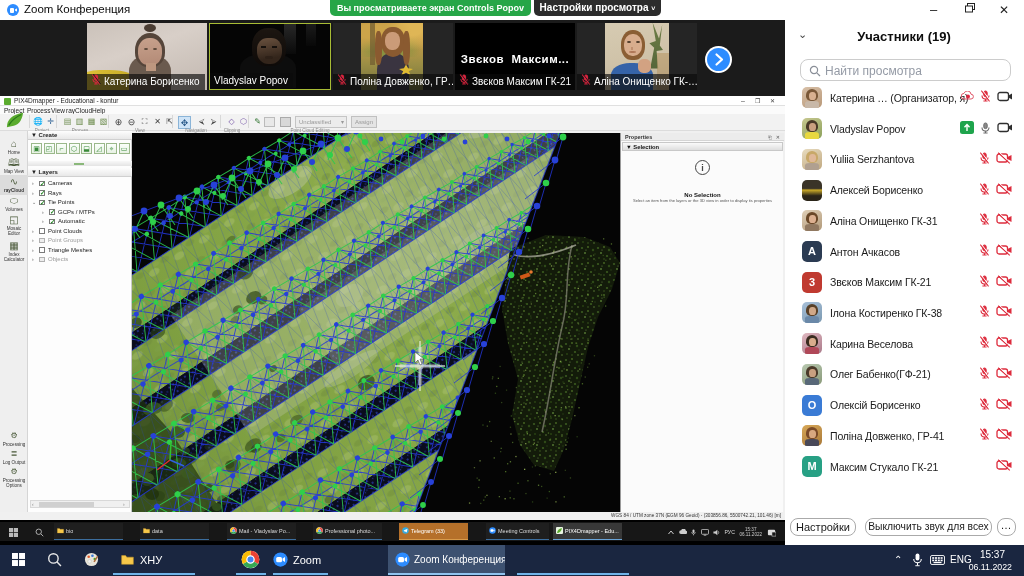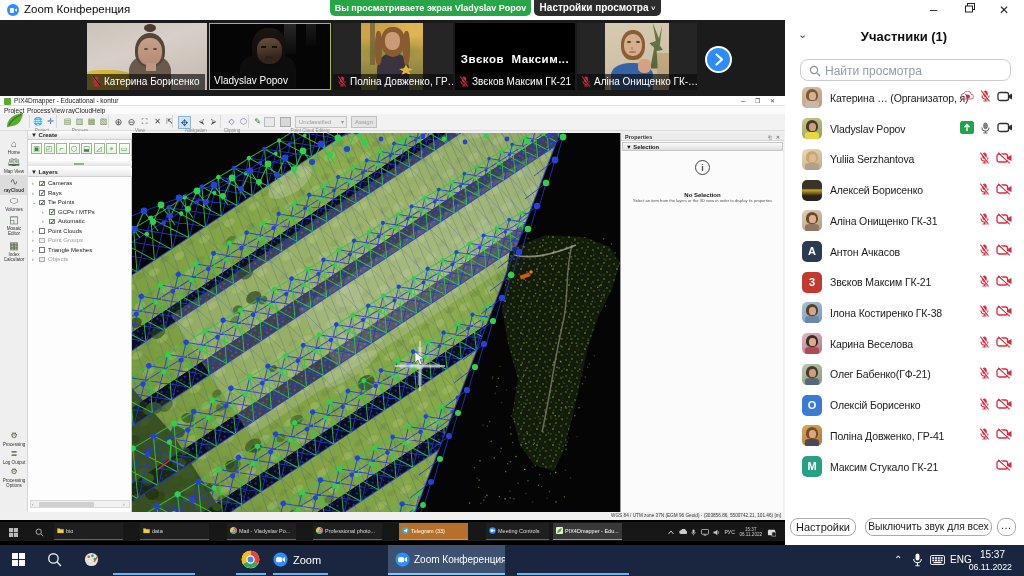--- a/index.html
+++ b/index.html
@@ -9,21 +9,21 @@
 #zlogo{left:7px;top:4px;width:12px;height:12px;border-radius:50%;background:#2d8cff}
 #zlogo:after{content:"";position:absolute;left:2.5px;top:3.5px;width:4.5px;height:5px;background:#fff;border-radius:1px}
 #zlogo:before{content:"";position:absolute;left:7.6px;top:4.2px;width:2.6px;height:3.6px;background:#fff;clip-path:polygon(0 40%,100% 0,100% 100%,0 60%)}
 #ztitle{left:24px;top:3px;font-size:11.5px;color:#0a0a0a}
 #greenbanner{left:330px;top:0;width:201px;height:16px;background:#26a647;border-radius:0 0 5px 5px;color:#fff;font-size:9px;font-weight:bold;text-align:center;line-height:16px;white-space:nowrap}
 #viewsettings{left:534px;top:0;width:127px;height:15.5px;background:#2c2c2c;border-radius:0 0 5px 5px;color:#fff;font-size:10px;font-weight:bold;text-align:center;line-height:15px}
 .wc{color:#222;font-size:13px;line-height:20px}
 
 #strip{left:0;top:20px;width:785px;height:75.5px;background:#1b1b1b}
 .tile{position:absolute;top:2.5px;height:67px;background:#232323;overflow:hidden}
-.vlabel{position:absolute;left:0;bottom:0;background:rgba(10,10,10,.66);color:#fff;font-size:10px;line-height:16px;padding:0 5px 0 4px;white-space:nowrap;display:flex;align-items:center}
+.vlabel{position:absolute;left:0;bottom:0;background:rgba(10,10,10,.66);color:#fff;font-size:10px;line-height:16px;padding:0 5px 0 4px;white-space:nowrap;display:flex;align-items:flex-start}
 
 #panel{left:785px;top:20px;width:239px;height:525px;background:#fff}
 #ptitle{left:29px;top:9px;width:180px;font-size:13px;font-weight:bold;color:#0d0d0d;text-align:center}
 #pchev{left:13px;top:8px;font-size:11px;color:#444}
 #searchbox{left:15px;top:39px;width:211px;height:22px;border:1px solid #ccc;border-radius:8px;background:#fff;color:#949aa5;font-size:12px;line-height:20px}
 .prow{position:absolute;left:0;width:239px;height:31px}
 .pava{position:absolute;left:17px;top:0;width:20px;height:21px;border-radius:5px;overflow:hidden}
 .pname{position:absolute;left:45px;top:4.5px;font-size:10.5px;color:#1a1a1a;white-space:nowrap;letter-spacing:-0.15px}
 .picons{position:absolute;right:11px;top:3px;display:flex;gap:6px;align-items:center}
 .lbtn{position:absolute;border:1px solid #aaa;border-radius:8px;background:#fff;font-size:11px;color:#1a1a1a;text-align:center}
@@ -46,21 +46,21 @@
 #htask{left:0;top:545px;width:1024px;height:31px;background:#1a2640}
 .hitem{position:absolute;top:0;height:29px;display:flex;align-items:center}
 .hul{position:absolute;top:27.5px;height:2px;background:#6fb3e8}
 
 svg{display:block}
 </style></head>
 <body>
 <div class="abs" id="titlebar"></div>
 <div class="abs" id="zlogo"></div>
 <div class="abs" id="ztitle">Zoom Конференция</div>
-<div class="abs" id="greenbanner">Вы просматриваете экран Vladyslav Popov</div>
+<div class="abs" id="greenbanner">Вы просматриваете экран Controls Popov</div>
 <div class="abs" id="viewsettings">Настройки просмотра <span style="font-size:7px">˅</span></div>
 <div class="abs wc" style="left:930px;top:0">–</div>
 <svg class="abs" style="left:965px;top:3px" width="11" height="10">
     <rect x="2.5" y="0.5" width="7" height="6" fill="none" stroke="#222"></rect>
     <rect x="0.5" y="3" width="7" height="6" fill="#fff" stroke="#222"></rect>
   </svg>
 <div class="abs wc" style="left:999px;top:0;font-size:12px">✕</div>
 
 <div class="abs" id="strip">
     <div class="tile" style="left:87px;width:120px">
@@ -158,21 +158,21 @@
         </svg>Аліна Онищенко ГК-…</div>
     </div>
 <div class="abs" style="left:705px;top:26px;width:27px;height:27px;border-radius:50%;background:#fff"></div>
 <svg class="abs" style="left:707px;top:28px" width="23" height="23">
       <circle cx="11.5" cy="11.5" r="11.5" fill="#2d8cff"></circle>
       <path d="M9.5 6.5 L15 11.5 L9.5 16.5" stroke="#fff" stroke-width="2.2" fill="none" stroke-linecap="round" stroke-linejoin="round"></path>
     </svg>
   </div>
 <div class="abs" id="panel">
 <div class="abs" id="pchev">⌄</div>
-<div class="abs" id="ptitle">Участники (1)</div>
+<div class="abs" id="ptitle">Участники (19)</div>
 <div class="abs" id="searchbox">
       <svg style="position:absolute;left:8px;top:5px" width="12" height="12" viewBox="0 0 12 12">
         <circle cx="5" cy="5" r="3.6" fill="none" stroke="#8a8f98" stroke-width="1.2"></circle>
         <line x1="7.8" y1="7.8" x2="11" y2="11" stroke="#8a8f98" stroke-width="1.2"></line>
       </svg>
       <span style="position:absolute;left:24px;top:1px">Найти просмотра</span>
     </div>
 <div class="prow" style="top:67.4px">
       <div class="pava">
         <div class="abs" style="left:0;top:0;width:20px;height:21px;background:linear-gradient(150deg,#d8c0a8,#b89878)">
@@ -2390,20 +2390,26 @@
     <div class="hitem" style="left:84px">
       <svg width="15" height="15" viewBox="0 0 16 16">
         <circle cx="8" cy="8" r="7" fill="#e8e4da"></circle>
         <circle cx="5" cy="5" r="1.4" fill="#e05a2a"></circle>
         <circle cx="9" cy="4" r="1.4" fill="#3a7ad5"></circle>
         <circle cx="11.5" cy="7.5" r="1.4" fill="#4aa52a"></circle>
         <circle cx="6" cy="10" r="2" fill="#f0f0f0" stroke="#c0c0b0" stroke-width="0.5"></circle>
         <path d="M10 10 L14 4 L15 5 L11.5 11Z" fill="#b06a3a"></path>
       </svg>
     </div>
+    <div class="hitem" style="left:113px;width:82px;padding-left:8px">
+      <svg width="13" height="13" viewBox="0 0 10 9" style="margin-right:2px;flex:0 0 auto">
+        <path d="M0.5 1.5 h3 l1 1.2 h5 v5.5 h-9 Z" fill="#f7c84a" stroke="#c89a2a" stroke-width="0.4"></path>
+      </svg>
+      <span style="color:#fff;font-size:11px;margin-left:4px">ХНУ</span>
+    </div>
     <div class="hul" style="left:113px;width:82px"></div>
     <div class="hitem" style="left:232px;width:38px;justify-content:center">
       <svg width="19" height="19" viewBox="0 0 12 12" style="margin-right:2px;flex:0 0 auto">
         <circle cx="6" cy="6" r="5.6" fill="#fff"></circle>
         <path d="M6 6 L6 0.4 A5.6 5.6 0 0 1 10.8 8.8 Z" fill="#ea4335"></path>
         <path d="M6 6 L10.8 8.8 A5.6 5.6 0 0 1 1.2 8.8 Z" fill="#34a853"></path>
         <path d="M6 6 L1.2 8.8 A5.6 5.6 0 0 1 6 0.4 Z" fill="#fbbc05"></path>
         <circle cx="6" cy="6" r="2.3" fill="#4285f4" stroke="#fff" stroke-width="0.8"></circle>
       </svg>
     </div>

